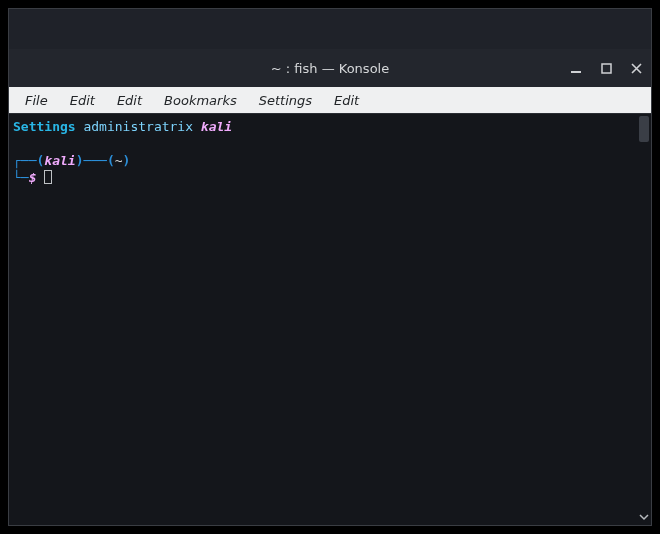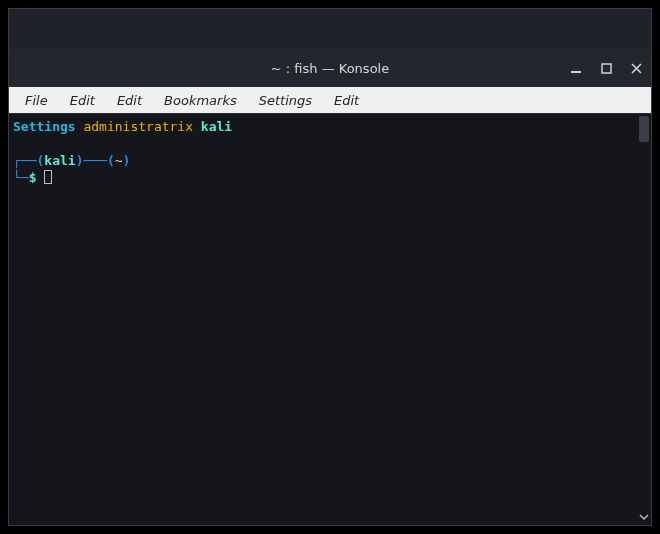--- a/index.html
+++ b/index.html
@@ -100,22 +100,22 @@
     border-radius: 2px;
   }
   .scroll-down {
     position: absolute;
     left: 0; right: 0; bottom: 0;
     height: 16px;
     display: flex; align-items: center; justify-content: center;
     color: #b8bbbf;
   }
   .c-cyan   { color: #29b6e6; font-weight: bold; }
-  .c-yellow { color: #eab308; margin-top: 20px; }
-  .c-red    { color: #5eead4; font-weight: bold; }
+  .c-yellow { color: #7dd3fc; margin-top: 20px; }
+  .c-red    { color: #f0abfc; font-weight: bold; font-style: italic; }
   .c-blue   { color: #2b8ed8; font-weight: bold; }
   .c-white  { color: #d3d5d7; }
   .cursor {
     display: inline-block;
     width: 8px; height: 14px;
     border: 1px solid #bfc2c5;
     vertical-align: -2px;
   }
 </style>
 </head>

